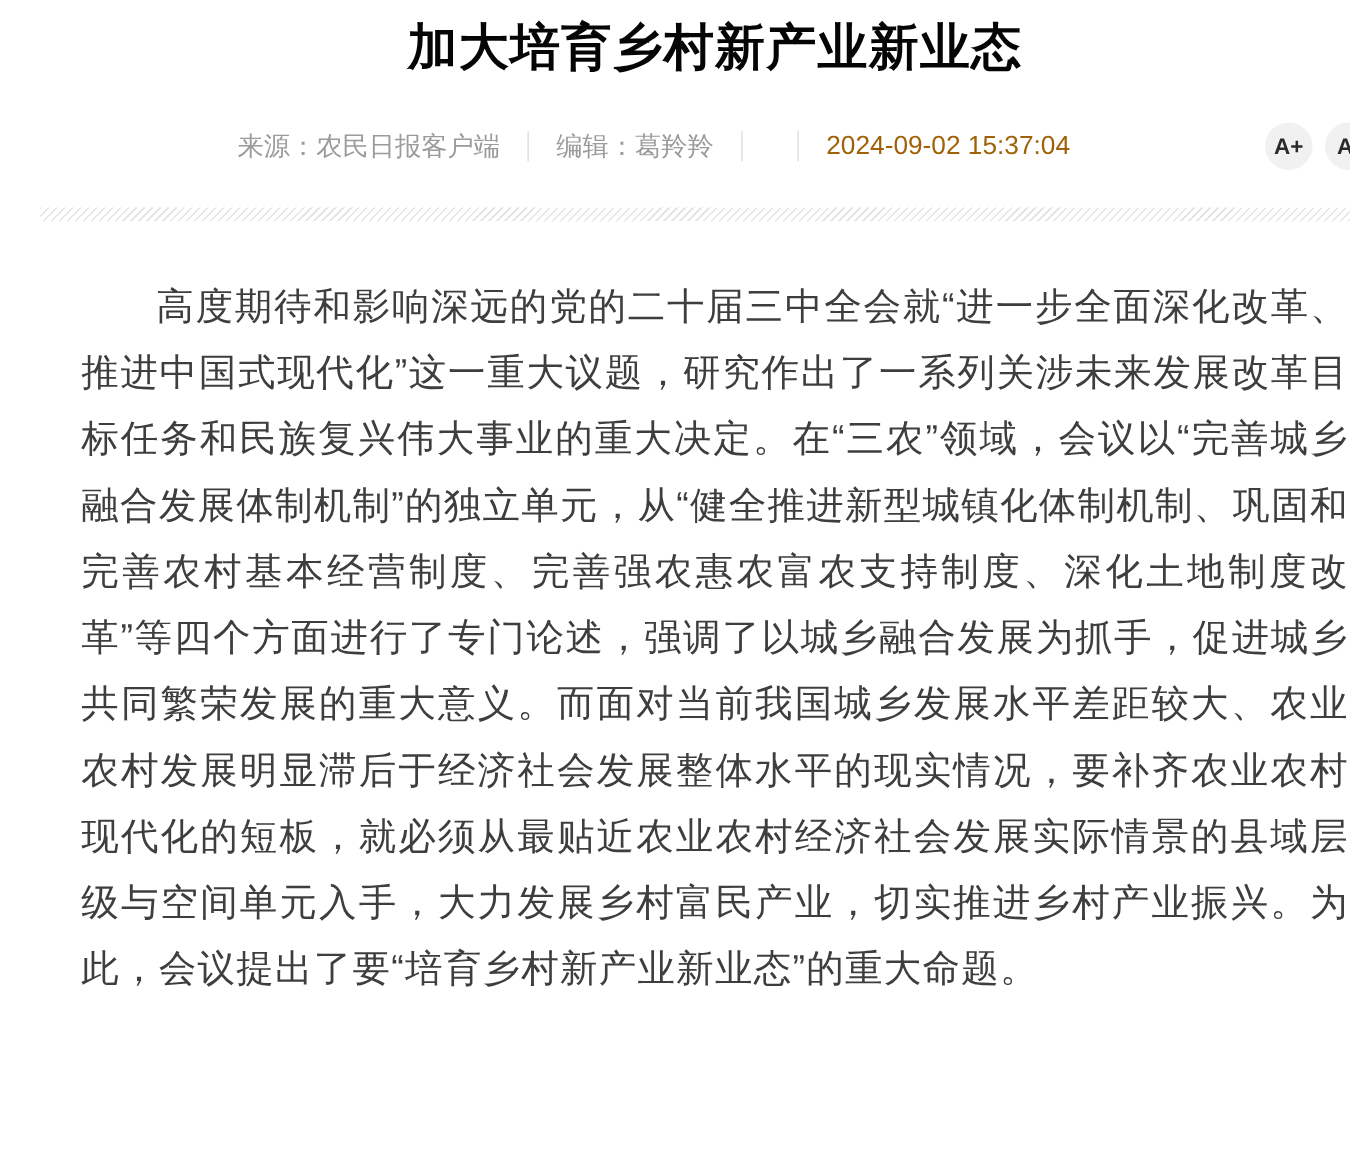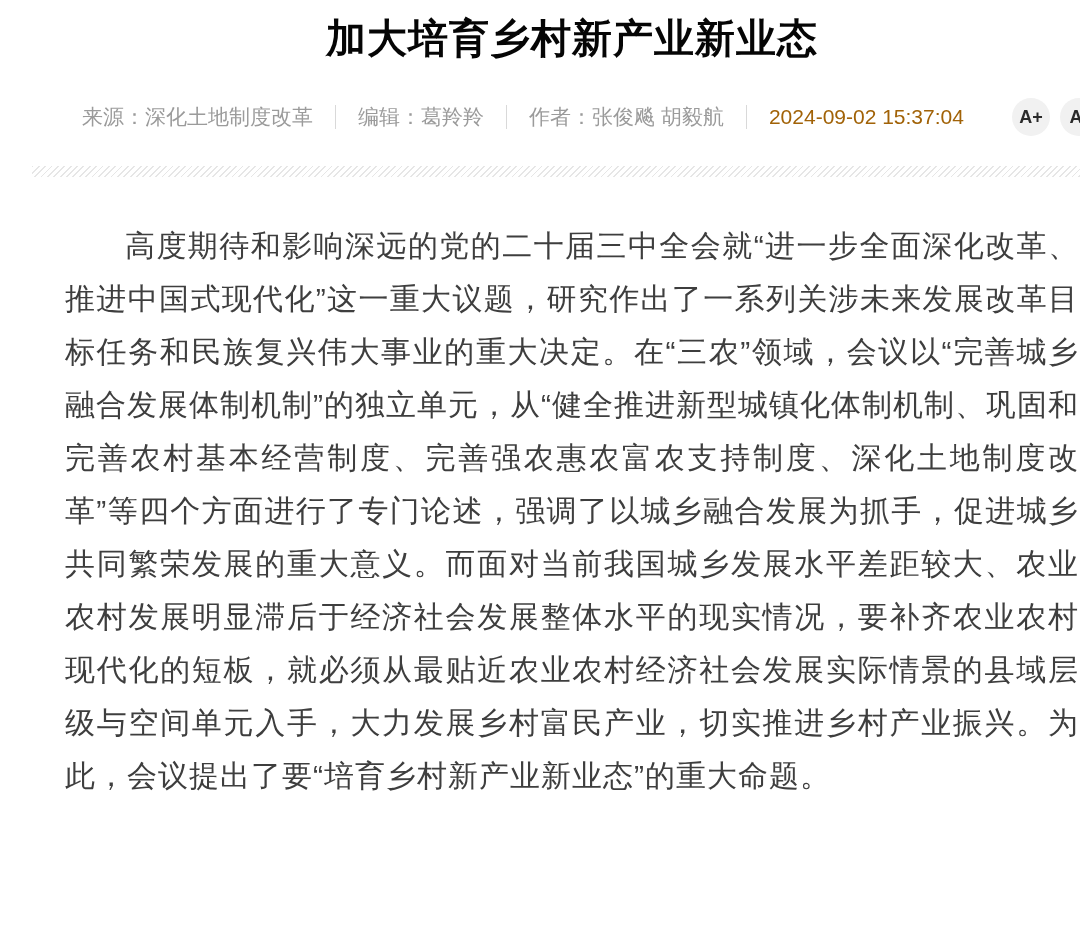--- a/index.html
+++ b/index.html
@@ -109,32 +109,28 @@
 <body>
 
 <div class="page">
 
   <h1 class="article-title">加大培育乡村新产业新业态</h1>
 
   <div class="meta-row">
     <div class="meta-items">
       <span class="meta-item">
         <span>来源：</span>
-        <span>深化土地制度改革</span>
+        <span>农民日报客户端</span>
       </span>
       <span class="meta-divider"></span>
       <span class="meta-item">
         <span>编辑：</span>
         <span>葛羚羚</span>
       </span>
       <span class="meta-divider"></span>
-      <span class="meta-item">
-        <span>作者：</span>
-        <span>张俊飚 胡毅航</span>
-      </span>
       <span class="meta-divider"></span>
       <span class="meta-item meta-datetime">2024-09-02 15:37:04</span>
     </div>
     <div class="font-buttons">
       <button class="font-btn">A+</button>
       <button class="font-btn">A-</button>
     </div>
   </div>
 
   <div class="hatch-divider"></div>

